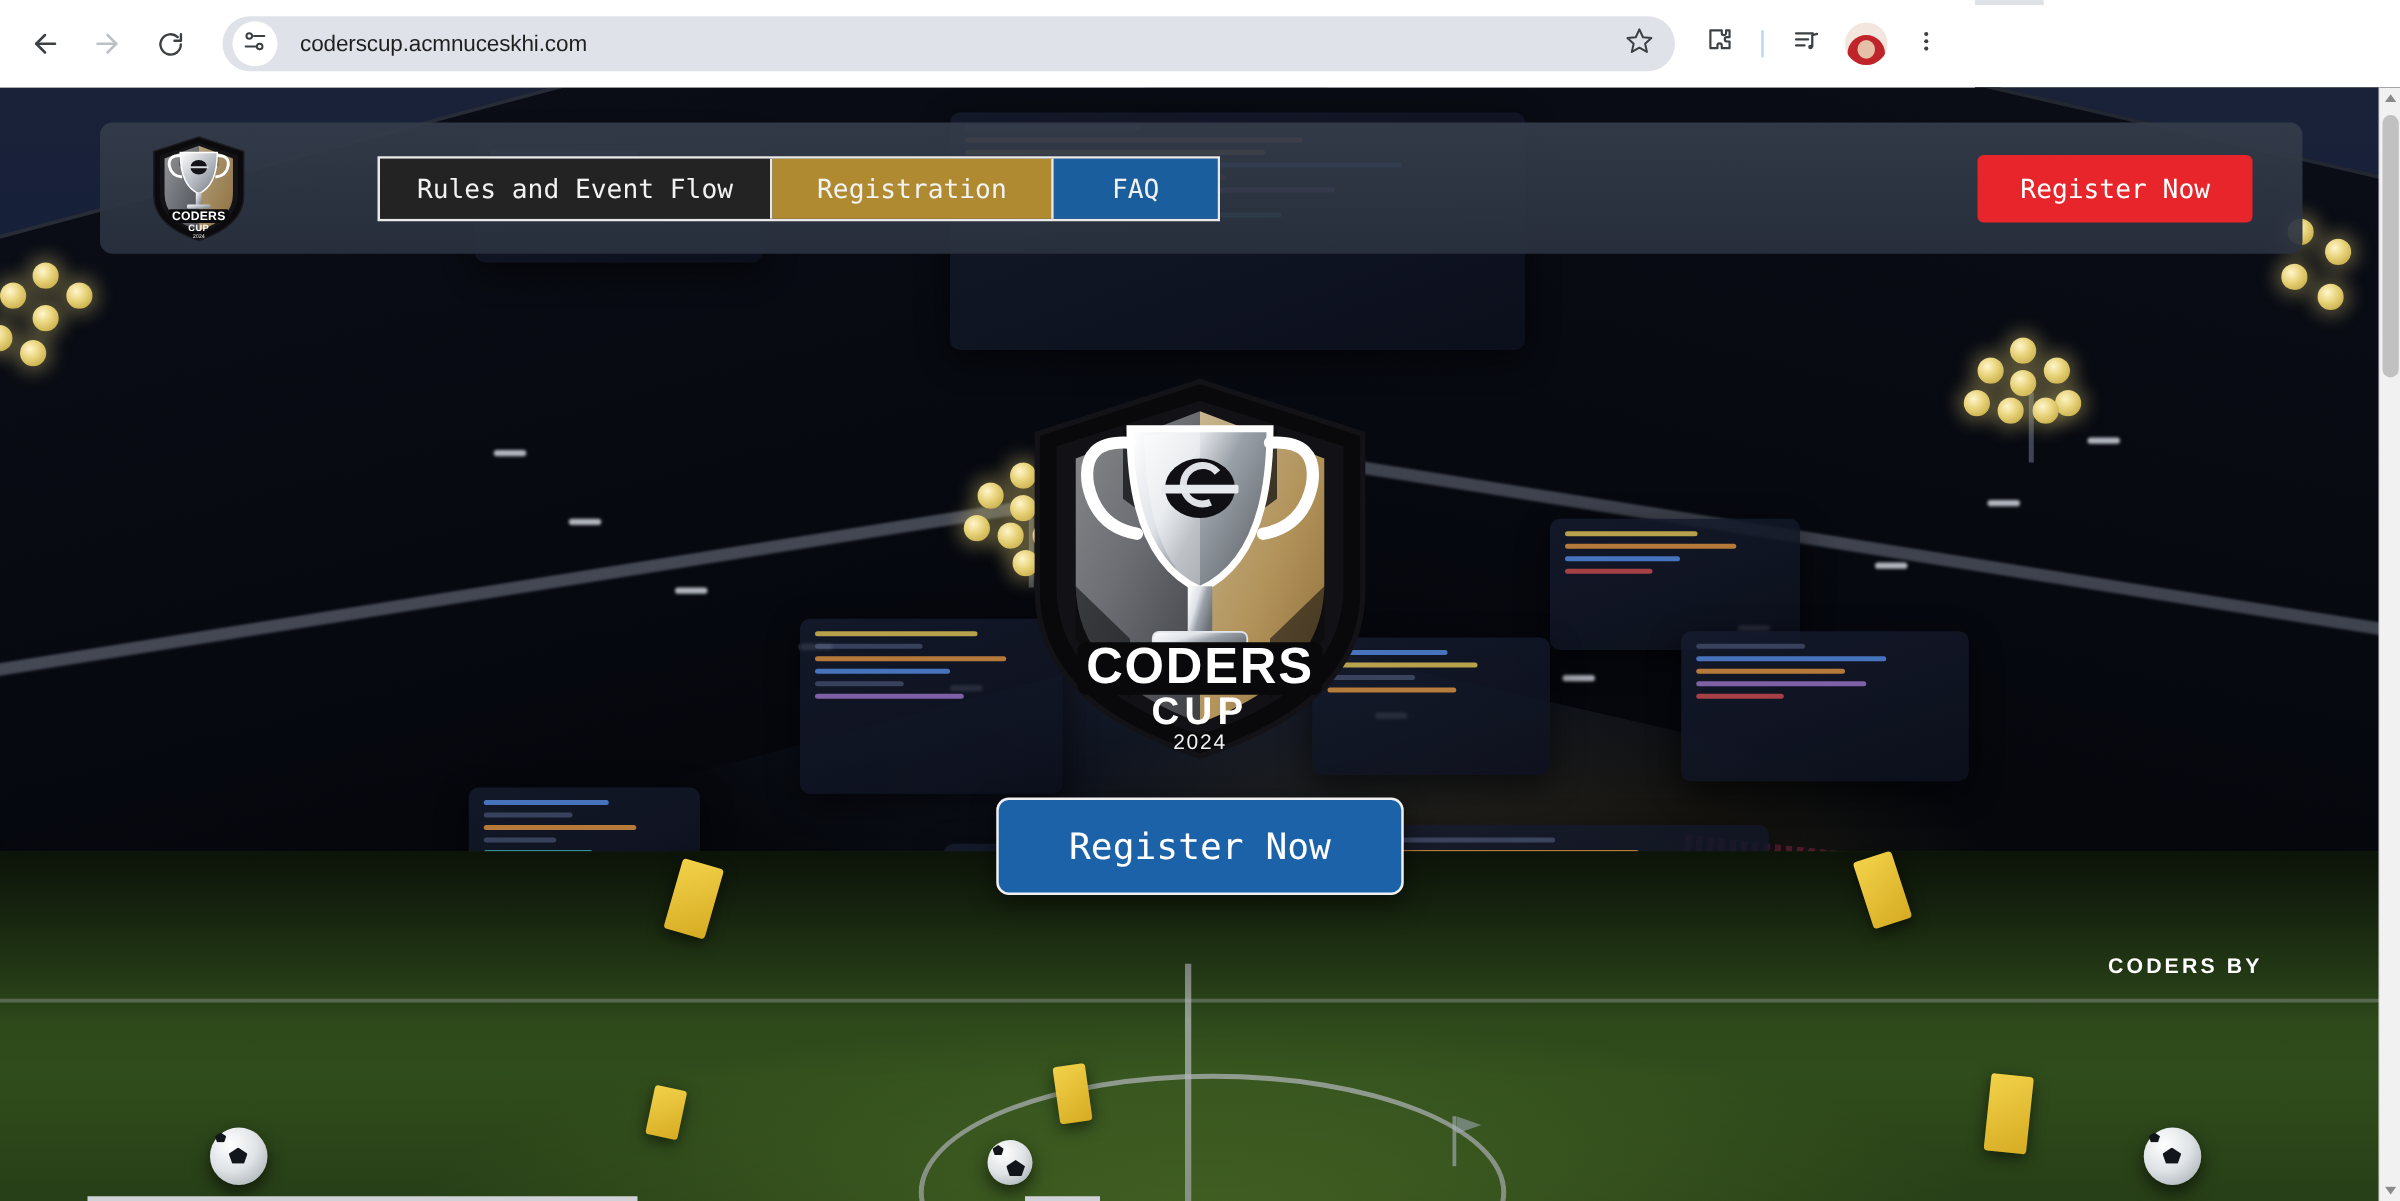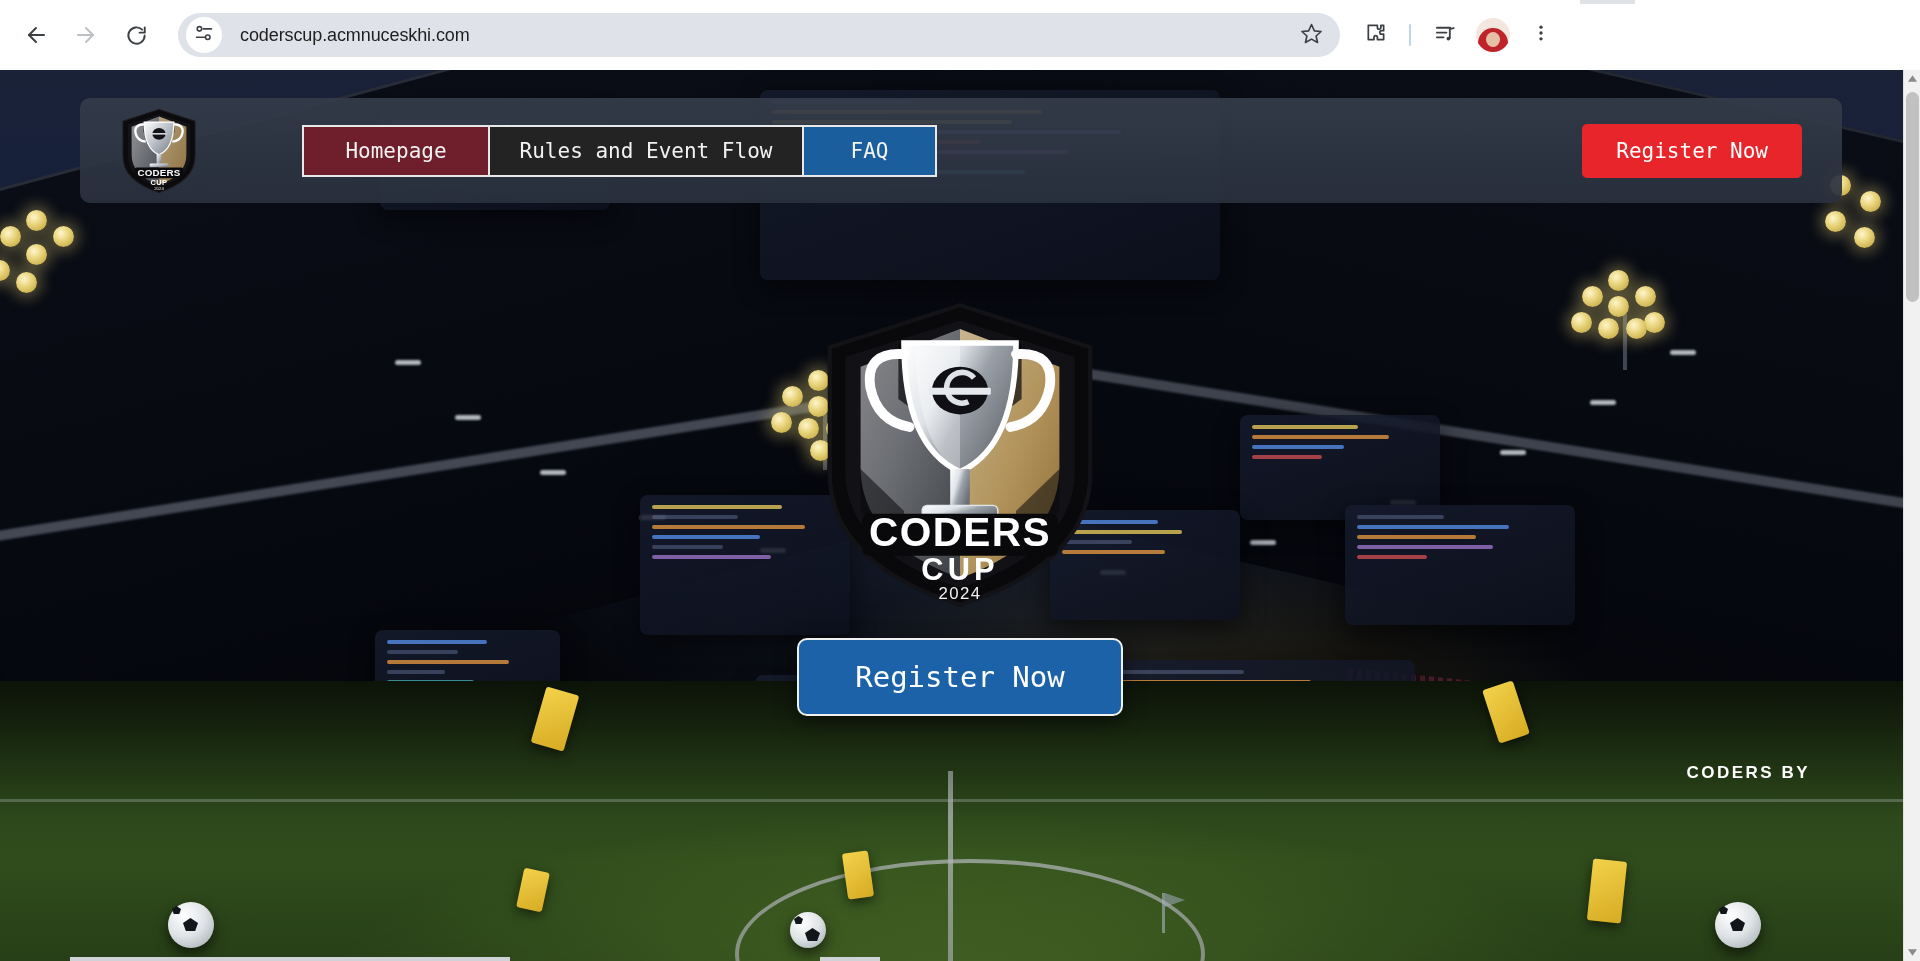--- a/index.html
+++ b/index.html
@@ -777,25 +777,25 @@
         <ellipse cx="100" cy="66" rx="17" ry="15" fill="#141418"></ellipse>
         <rect x="80" y="64" width="40" height="4" fill="#d9dde2"></rect>
         <rect x="38" y="152" width="124" height="28" rx="5" fill="#0b0b0d"></rect>
         <text x="100" y="173" text-anchor="middle" fill="#ffffff" font-family="'Liberation Sans',sans-serif" font-size="25" font-weight="bold" letter-spacing="0.5">CODERS</text>
         <text x="100" y="196" text-anchor="middle" fill="#ffffff" font-family="'Liberation Sans',sans-serif" font-size="19" font-weight="bold" letter-spacing="1">CUP</text>
         <text x="100" y="210" text-anchor="middle" fill="#e8e8e8" font-family="'Liberation Sans',sans-serif" font-size="11">2024</text>
       </svg>
     </div>
 
     <div class="nav-tabs">
-      <div class="nav-tab" style="background:#6e1f2b; width:186px;">
-        <span>Homepage</span>
-      </div>
       <div class="nav-tab" style="background:#232323; width:314px;">
         <span>Rules and Event Flow</span>
+      </div>
+      <div class="nav-tab" style="background:#b08a30; width:225px;">
+        <span>Registration</span>
       </div>
       <div class="nav-tab" style="background:#1b5e9e; width:131px;">
         <span>FAQ</span>
       </div>
     </div>
 
     <button class="nav-register">Register Now</button>
   </div>
 
   <div class="hero-center">

